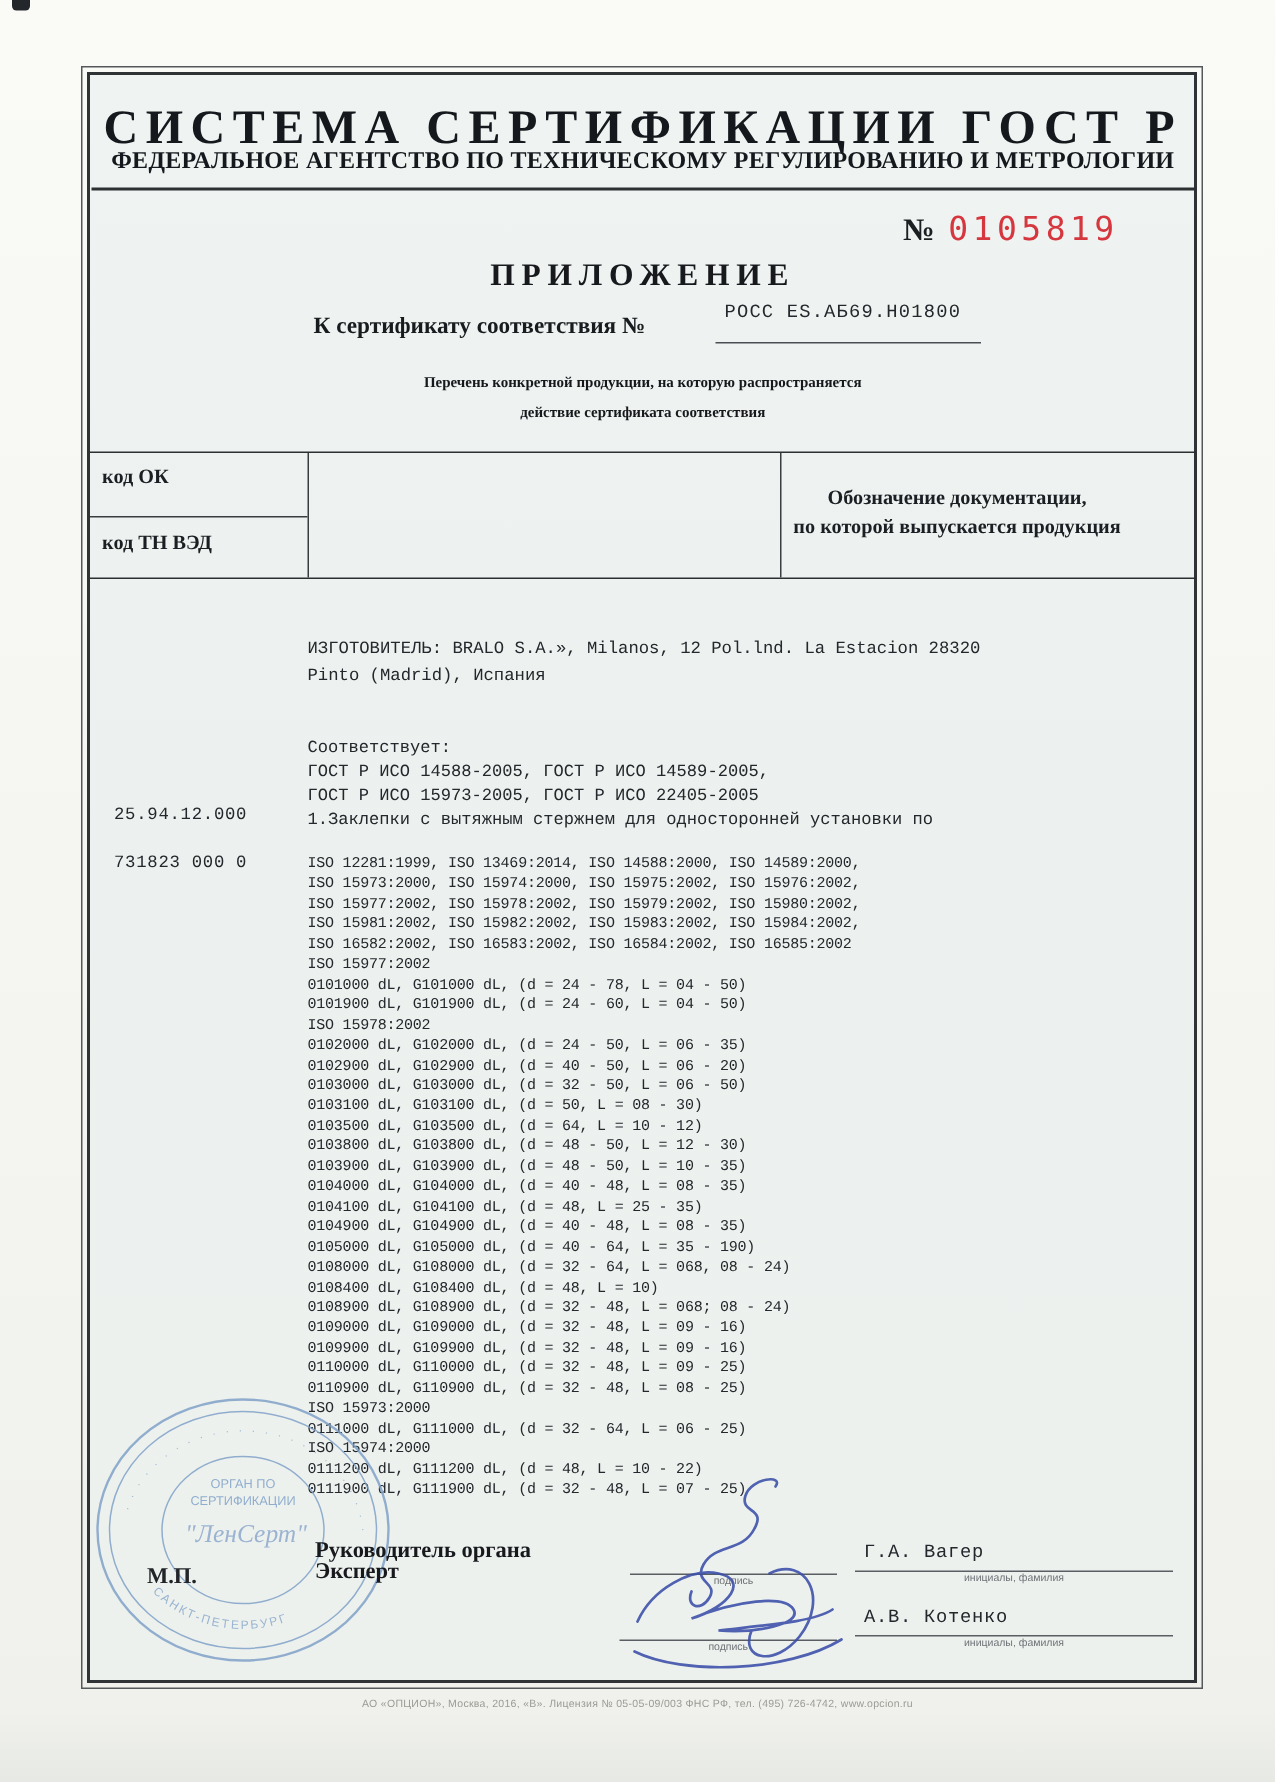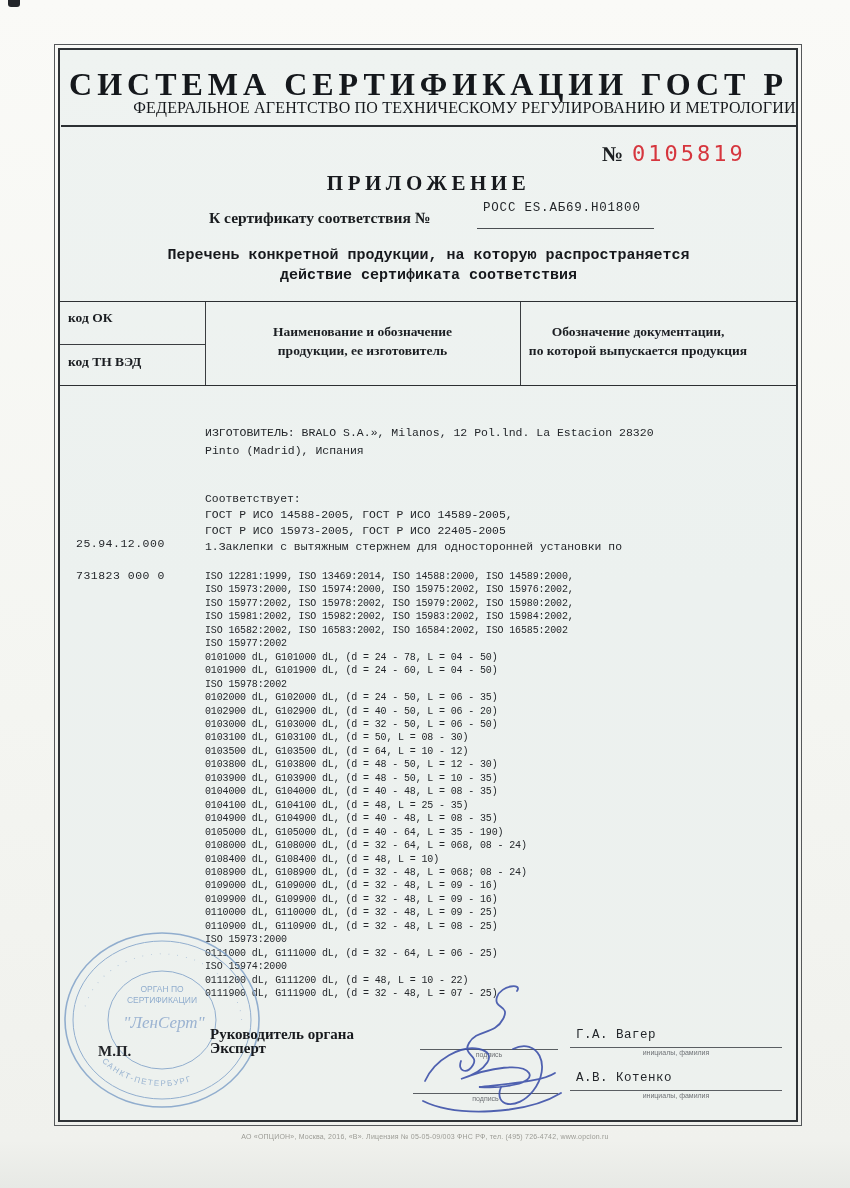--- a/index.html
+++ b/index.html
@@ -6,30 +6,30 @@
   body{background:#e9eae6;font-family:"Liberation Serif", serif;}
   .page{position:relative;width:850px;height:1188px;margin:0 auto;overflow:hidden;
         background:linear-gradient(180deg,#fafaf7 0%,#f4f5f1 60%,#f0f1ed 96%,#e7e9e5 100%);}
   .artifact{position:absolute;left:8px;top:0;width:12px;height:7px;background:#23262a;border-radius:0 0 3px 3px;}
   .frame-outer{position:absolute;left:54px;top:44px;width:746px;height:1080px;border:1px solid #55585a;}
   .frame-inner{position:absolute;left:3px;top:3px;right:3px;bottom:3px;border:2px solid #2f3336;
                background:linear-gradient(180deg,#eff3f1 0%,#ecf1ef 50%,#edf1ee 100%);}
   .abs{position:absolute;}
   .center-row{left:60px;width:737px;text-align:center;}
   .t-system{top:66px;font-size:32px;font-weight:bold;letter-spacing:5px;color:#15181c;}
-  .t-agency{top:99px;font-size:16px;font-weight:normal;letter-spacing:0.2px;color:#15181c;padding-left:36px;}
+  .t-agency{top:99px;font-size:16px;font-weight:bold;letter-spacing:0.2px;color:#15181c;}
   .h-divider{left:61px;top:125px;width:736px;height:2.4px;background:#2c3033;}
   .num-row{left:602px;top:141px;display:flex;align-items:baseline;gap:9px;}
   .num-sign{font-size:21px;font-weight:bold;color:#1c1f22;}
   .num-value{font-family:"DejaVu Sans Mono", monospace;font-size:22px;letter-spacing:3px;color:#d6363e;}
   .t-appendix{top:171px;font-size:21px;font-weight:bold;letter-spacing:4.5px;color:#17191d;}
   .cert-label{left:209px;top:209px;font-size:15.5px;font-weight:600;color:#191c1f;}
   .cert-number{left:483px;top:201px;font-family:"Liberation Mono", monospace;font-size:12.5px;letter-spacing:0.8px;color:#24282c;}
   .cert-underline{left:477px;top:228px;width:177px;height:1.2px;background:#4a4e52;}
-  .t-subtitle{top:246px;font-size:15px;font-weight:bold;line-height:20px;color:#16181c;white-space:pre-line;font-family:Liberation Mono, monospace;}
+  .t-subtitle{top:246px;font-size:10px;font-weight:bold;line-height:20px;color:#16181c;white-space:pre-line;}
   
   .tbl{left:60px;top:301px;width:737px;height:83px;border-top:1.6px solid #2c2f32;border-bottom:1.6px solid #2c2f32;}
   .tbl .v1{position:absolute;left:145px;top:0;width:1.3px;height:100%;background:#3a3d40;}
   .tbl .v2{position:absolute;left:460px;top:0;width:1.3px;height:100%;background:#3a3d40;}
   .tbl .hsplit{position:absolute;left:0;top:42px;width:145px;height:1.2px;background:#3a3d40;}
   .tbl .c1a{position:absolute;left:8px;top:8px;font-size:13.5px;font-weight:600;color:#1b1e22;}
   .tbl .c1b{position:absolute;left:8px;top:52px;font-size:13.5px;font-weight:600;color:#1b1e22;}
   .tbl .c2{position:absolute;left:145px;width:315px;top:20px;text-align:center;font-size:13.5px;font-weight:600;line-height:19px;color:#1b1e22;white-space:pre-line;}
   .tbl .c3{position:absolute;left:460px;width:236px;top:20px;text-align:center;font-size:13.5px;font-weight:600;line-height:19px;color:#1b1e22;white-space:pre-line;}
   
@@ -89,22 +89,20 @@
 
   <div class="abs center-row t-subtitle">Перечень конкретной продукции,  на которую распространяется
 действие сертификата соответствия</div>
 
   <div class="abs tbl">
     <div class="v1"></div>
     <div class="v2"></div>
     <div class="hsplit"></div>
     <div class="c1a">код ОК</div>
     <div class="c1b">код ТН ВЭД</div>
-    <div class="c2">Наименование и обозначение
-продукции, ее изготовитель</div>
     <div class="c3">Обозначение документации,
 по которой выпускается продукция</div>
   </div>
 
   <div class="abs mono code-ok">25.94.12.000</div>
   <div class="abs mono code-tnved">731823 000 0</div>
 
   <div class="abs mono b-manufacturer">ИЗГОТОВИТЕЛЬ: BRALO S.A.», Milanos, 12 Pol.lnd. La Estacion 28320
 Pinto (Madrid), Испания</div>
   <div class="abs mono b-conform">Соответствует:

